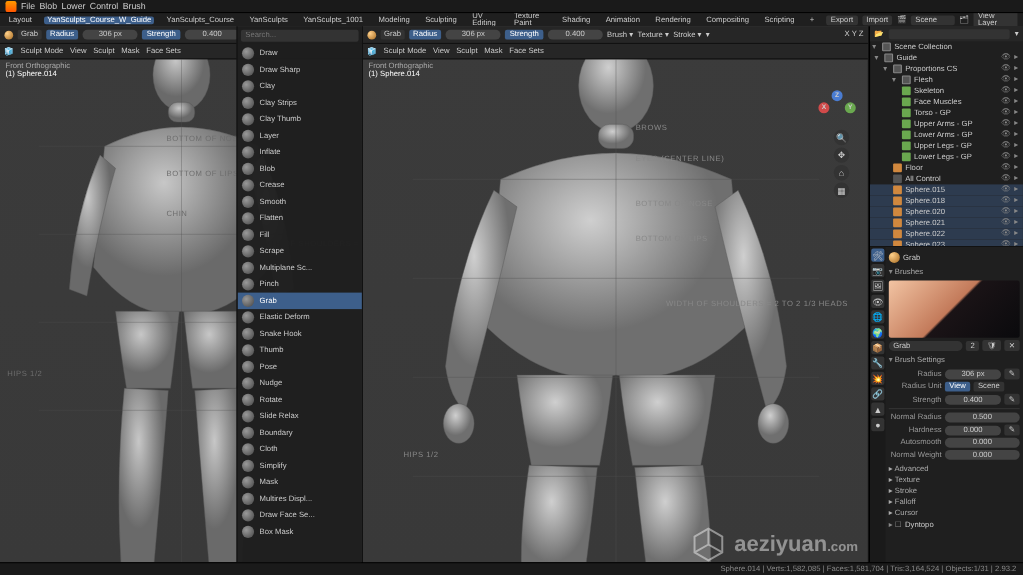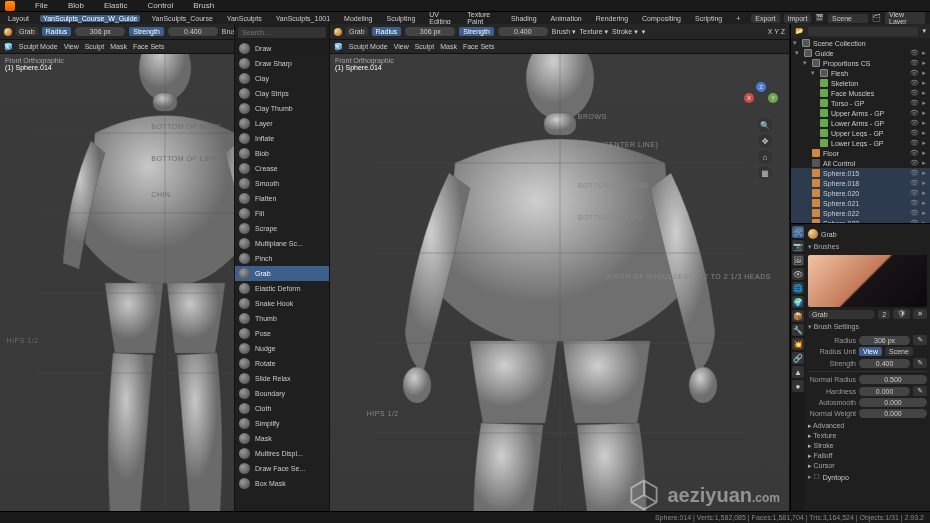--- a/index.html
+++ b/index.html
@@ -1,38 +1,38 @@
 <!DOCTYPE html>
 <html><head>
 <meta charset="utf-8">
 <style>
   * { margin:0; padding:0; box-sizing:border-box; font-family:Arial,Helvetica,sans-serif; -webkit-user-select:none; user-select:none; }
   body { width:930px; height:523px; background:#222; color:#ccc; font-size:8px; overflow:hidden; position:relative; }
-  .menubar { height:12px; display:flex; align-items:center; background:#1a1a1a; padding:0 5px; gap:20px; border-bottom:1px solid #000; }
+  .menubar { height:12px; display:flex; align-items:center; background:#1a1a1a; padding:0 5px; gap:4px; border-bottom:1px solid #000; }
   .menubar span { cursor:default; }
   .tabbar { height:12px; display:flex; align-items:center; background:#1f1f1f; padding:0 5px; gap:8px; font-size:7px; overflow:hidden; }
   .tabbar .tab { padding:0 3px; border-radius:2px; cursor:default; }
   .tabbar .tab.active { background:#3d5f8b; color:#fff; }
   .tabbar .rt { margin-left:auto; display:flex; gap:4px; align-items:center; }
   .rt .btn { padding:1px 4px; background:#333; border-radius:2px; }
   .wksp { display:flex; height:calc(100% - 36px); }
   .editor { position:relative; background:linear-gradient(#3b3b3b,#393939); border-right:1px solid #111; display:flex; flex-direction:column; }
   .ed-left { flex:0 0 330px; }
   .ed-right { flex:1; }
   .toolhdr { height:16px; background:#262626; display:flex; align-items:center; gap:4px; padding:0 4px; font-size:7px; border-bottom:1px solid #111; white-space:nowrap; overflow:hidden; }
   .toolhdr .dot { width:8px; height:8px; border-radius:50%; background:radial-gradient(circle at 30% 30%,#ffd08a,#a66a20); }
   .toolhdr .fld { background:#333; padding:1px 3px; border-radius:2px; }
   .toolhdr .btn { background:#3d5f8b; padding:1px 4px; border-radius:2px; color:#fff; }
   .toolhdr .slider { background:#444; width:50px; padding:1px 3px; border-radius:6px; text-align:center; }
   .modehdr { height:14px; background:#262626; display:flex; align-items:center; gap:6px; padding:0 4px; font-size:7px; border-bottom:1px solid #111; white-space:nowrap; }
   .canvas { flex:1; position:relative; overflow:hidden; }
   .figure { position:absolute; left:50%; top:50%; transform:translate(-50%,-50%); }
   .label3d { position:absolute; color:#6d6d6d; font-size:7px; letter-spacing:0.5px; white-space:nowrap; }
   .label3d.light { color:#888; }
-  .brush-list { position:absolute; top:0; right:0; width:95px; height:100%; background:rgba(30,30,30,0.96); border-left:1px solid #111; overflow-y:auto; }
+  .brush-list { position:absolute; top:0; right:0; width:114px; height:100%; background:rgba(30,30,30,0.96); border-left:1px solid #111; overflow-y:auto; }
   .brush-item { display:flex; align-items:center; gap:5px; padding:2px 4px; font-size:7px; cursor:default; }
   .brush-item .ico { width:11px; height:11px; border-radius:50%; background:radial-gradient(circle at 35% 35%,#999,#444); flex:0 0 11px; }
   .brush-item.active { background:#3d5f8b; color:#fff; }
   .brush-search { padding:3px; }
   .brush-search input { width:100%; background:#333; border:none; color:#ccc; padding:2px 4px; font-size:7px; border-radius:2px; }
   .navgizmo { position:absolute; top:30px; right:5px; width:38px; }
   .gizmo-ball { width:32px; height:32px; position:relative; }
   .axis-dot { width:10px; height:10px; border-radius:50%; position:absolute; display:flex; align-items:center; justify-content:center; font-size:6px; font-weight:bold; }
   .ax-x { background:#d14a4a; } .ax-y { background:#6aa84f; } .ax-z { background:#4a7cd1; }
   .nav-btn { width:14px; height:14px; background:#333; border-radius:50%; margin:2px auto; display:flex; align-items:center; justify-content:center; font-size:8px; }
@@ -66,21 +66,21 @@
   .watermark { position:absolute; right:150px; bottom:10px; display:flex; align-items:center; gap:6px; font-size:20px; font-weight:bold; color:rgba(255,255,255,0.45); pointer-events:none;justify-content:space-between; }
   .watermark .cube { width:36px; height:36px; position:relative; opacity:0.45; }
 </style>
 </head>
 <body>
 
 <div class="menubar">
   <span style="width:10px;height:10px;background:linear-gradient(#f90,#f50);border-radius:2px;"></span>
   <span>File</span>
   <span>Blob</span>
-  <span>Elastic</span>
+  <span>Lower</span>
   <span>Control</span>
   <span>Brush</span>
 </div>
 
 <div class="tabbar">
   <span class="tab">Layout</span>
   <span class="tab active">YanSculpts_Course_W_Guide</span>
   <span class="tab">YanSculpts_Course</span>
   <span class="tab">YanSculpts</span>
   <span class="tab">YanSculpts_1001</span>

